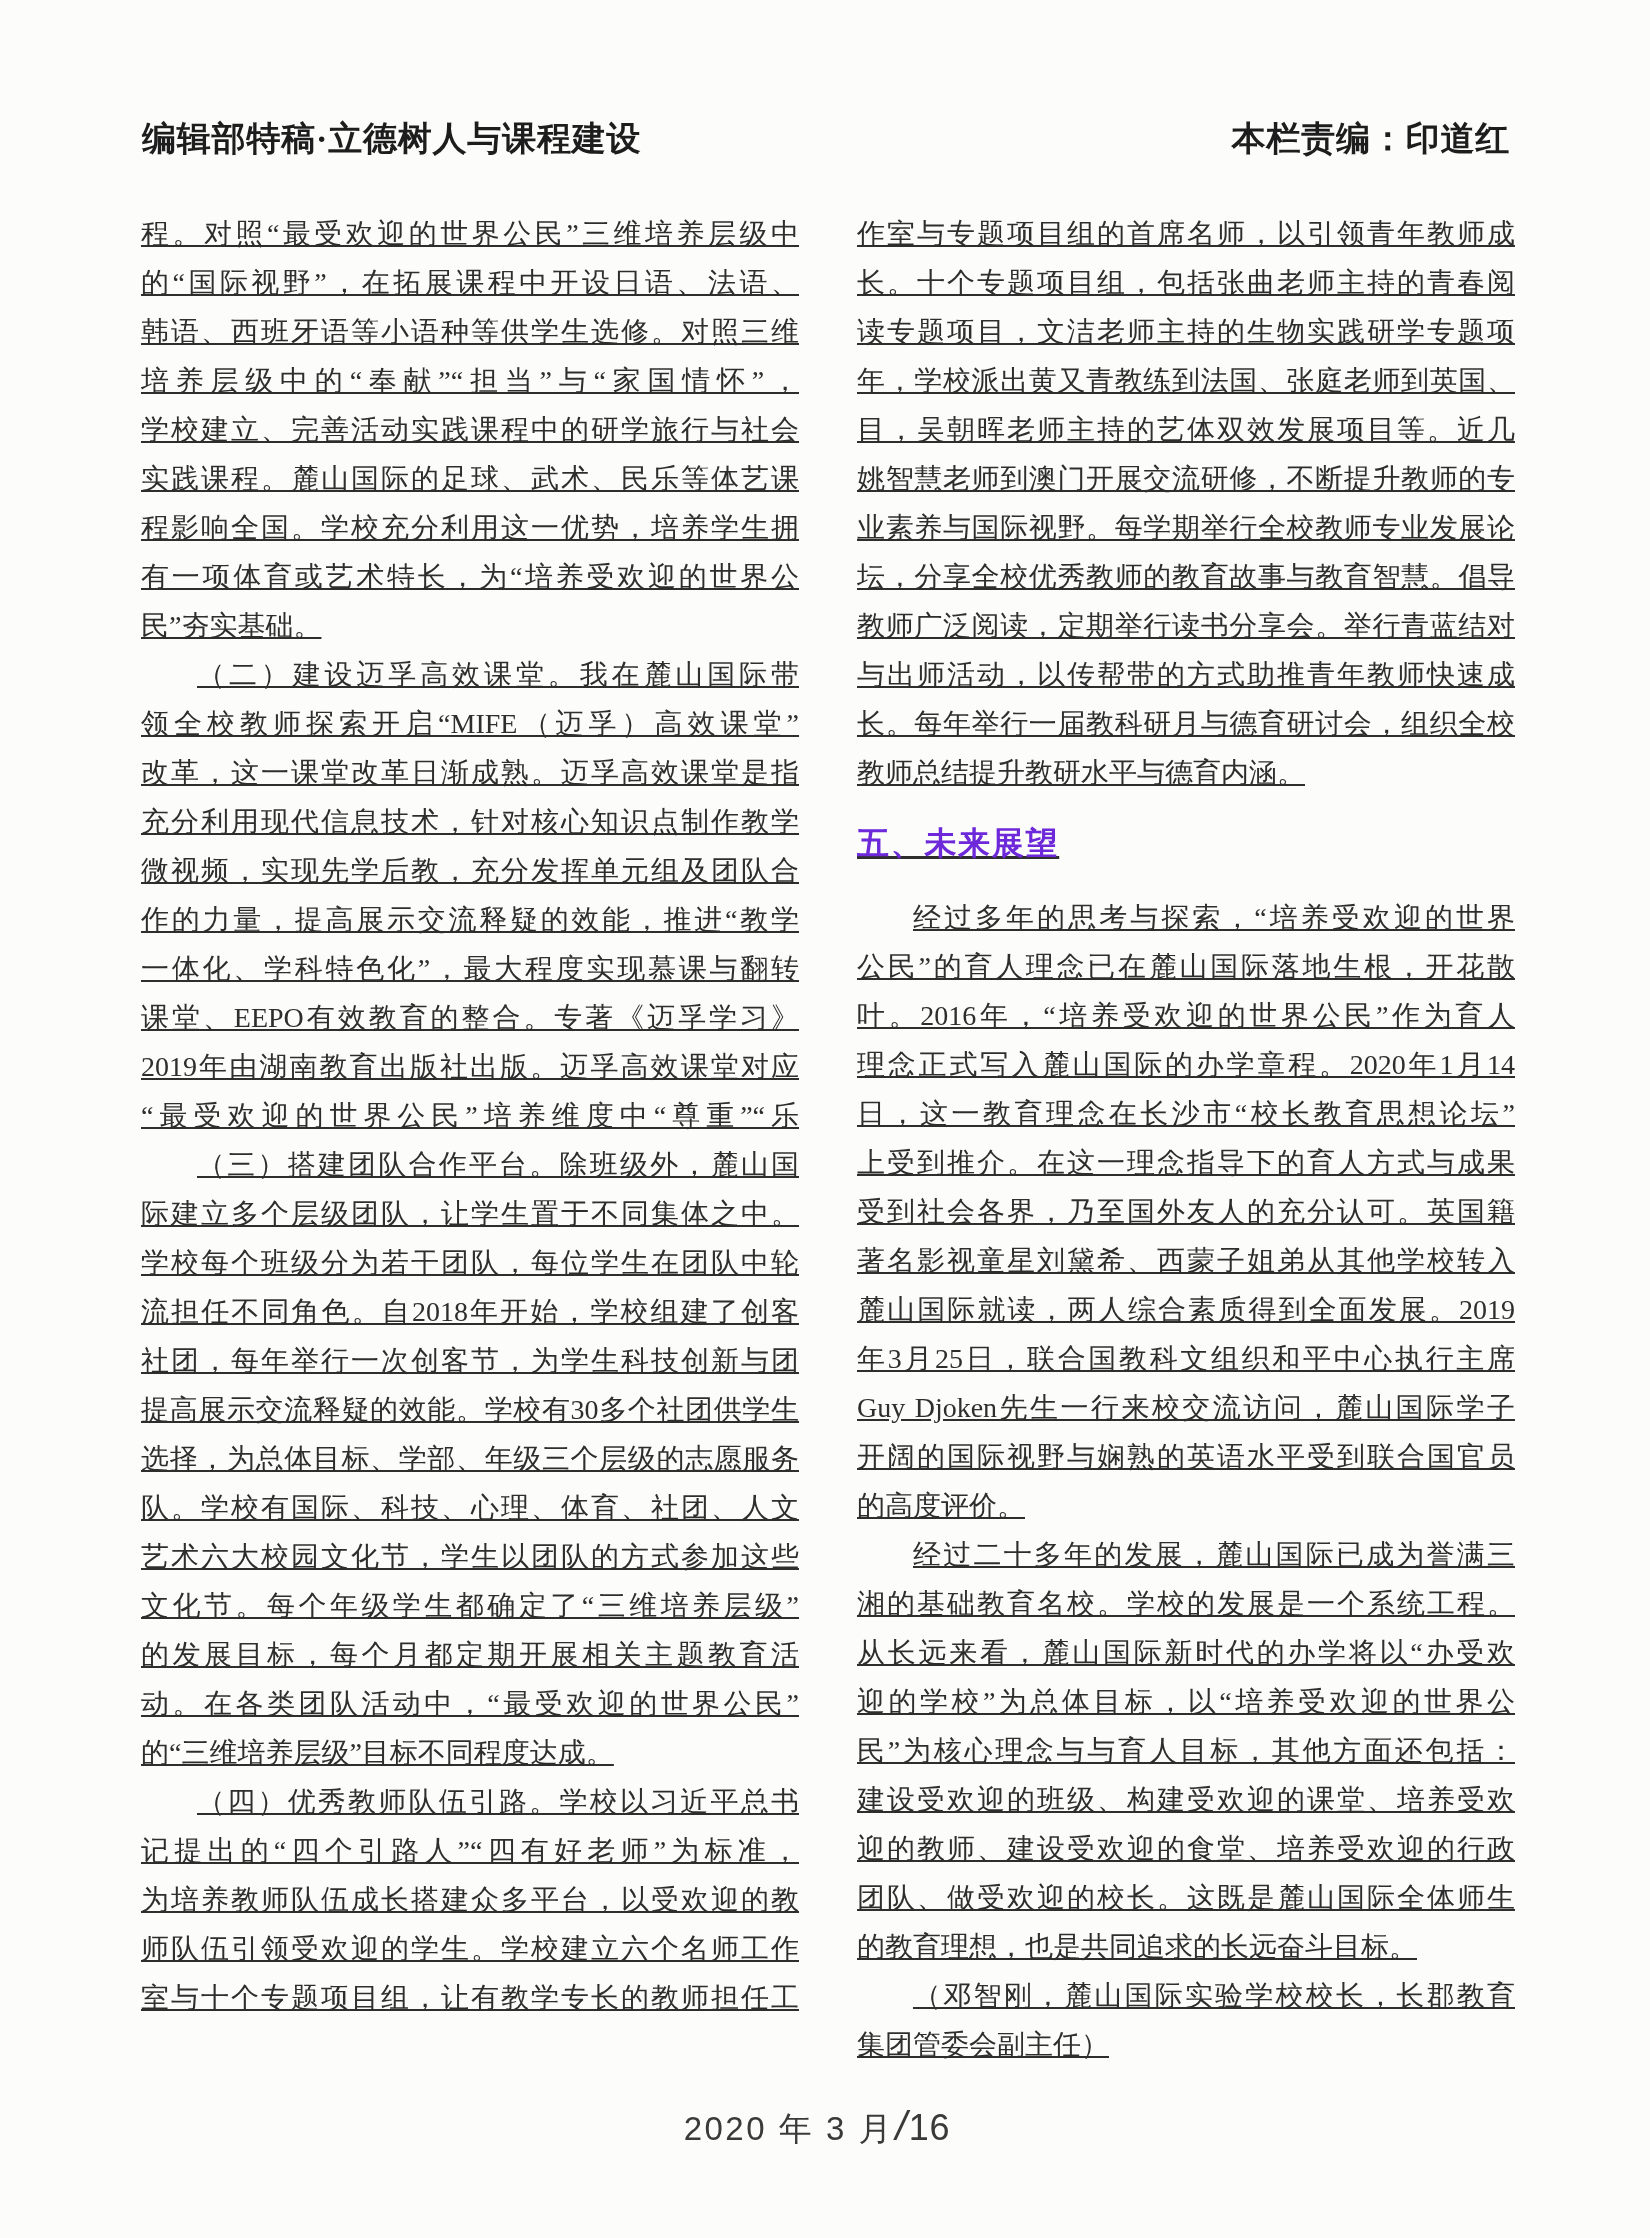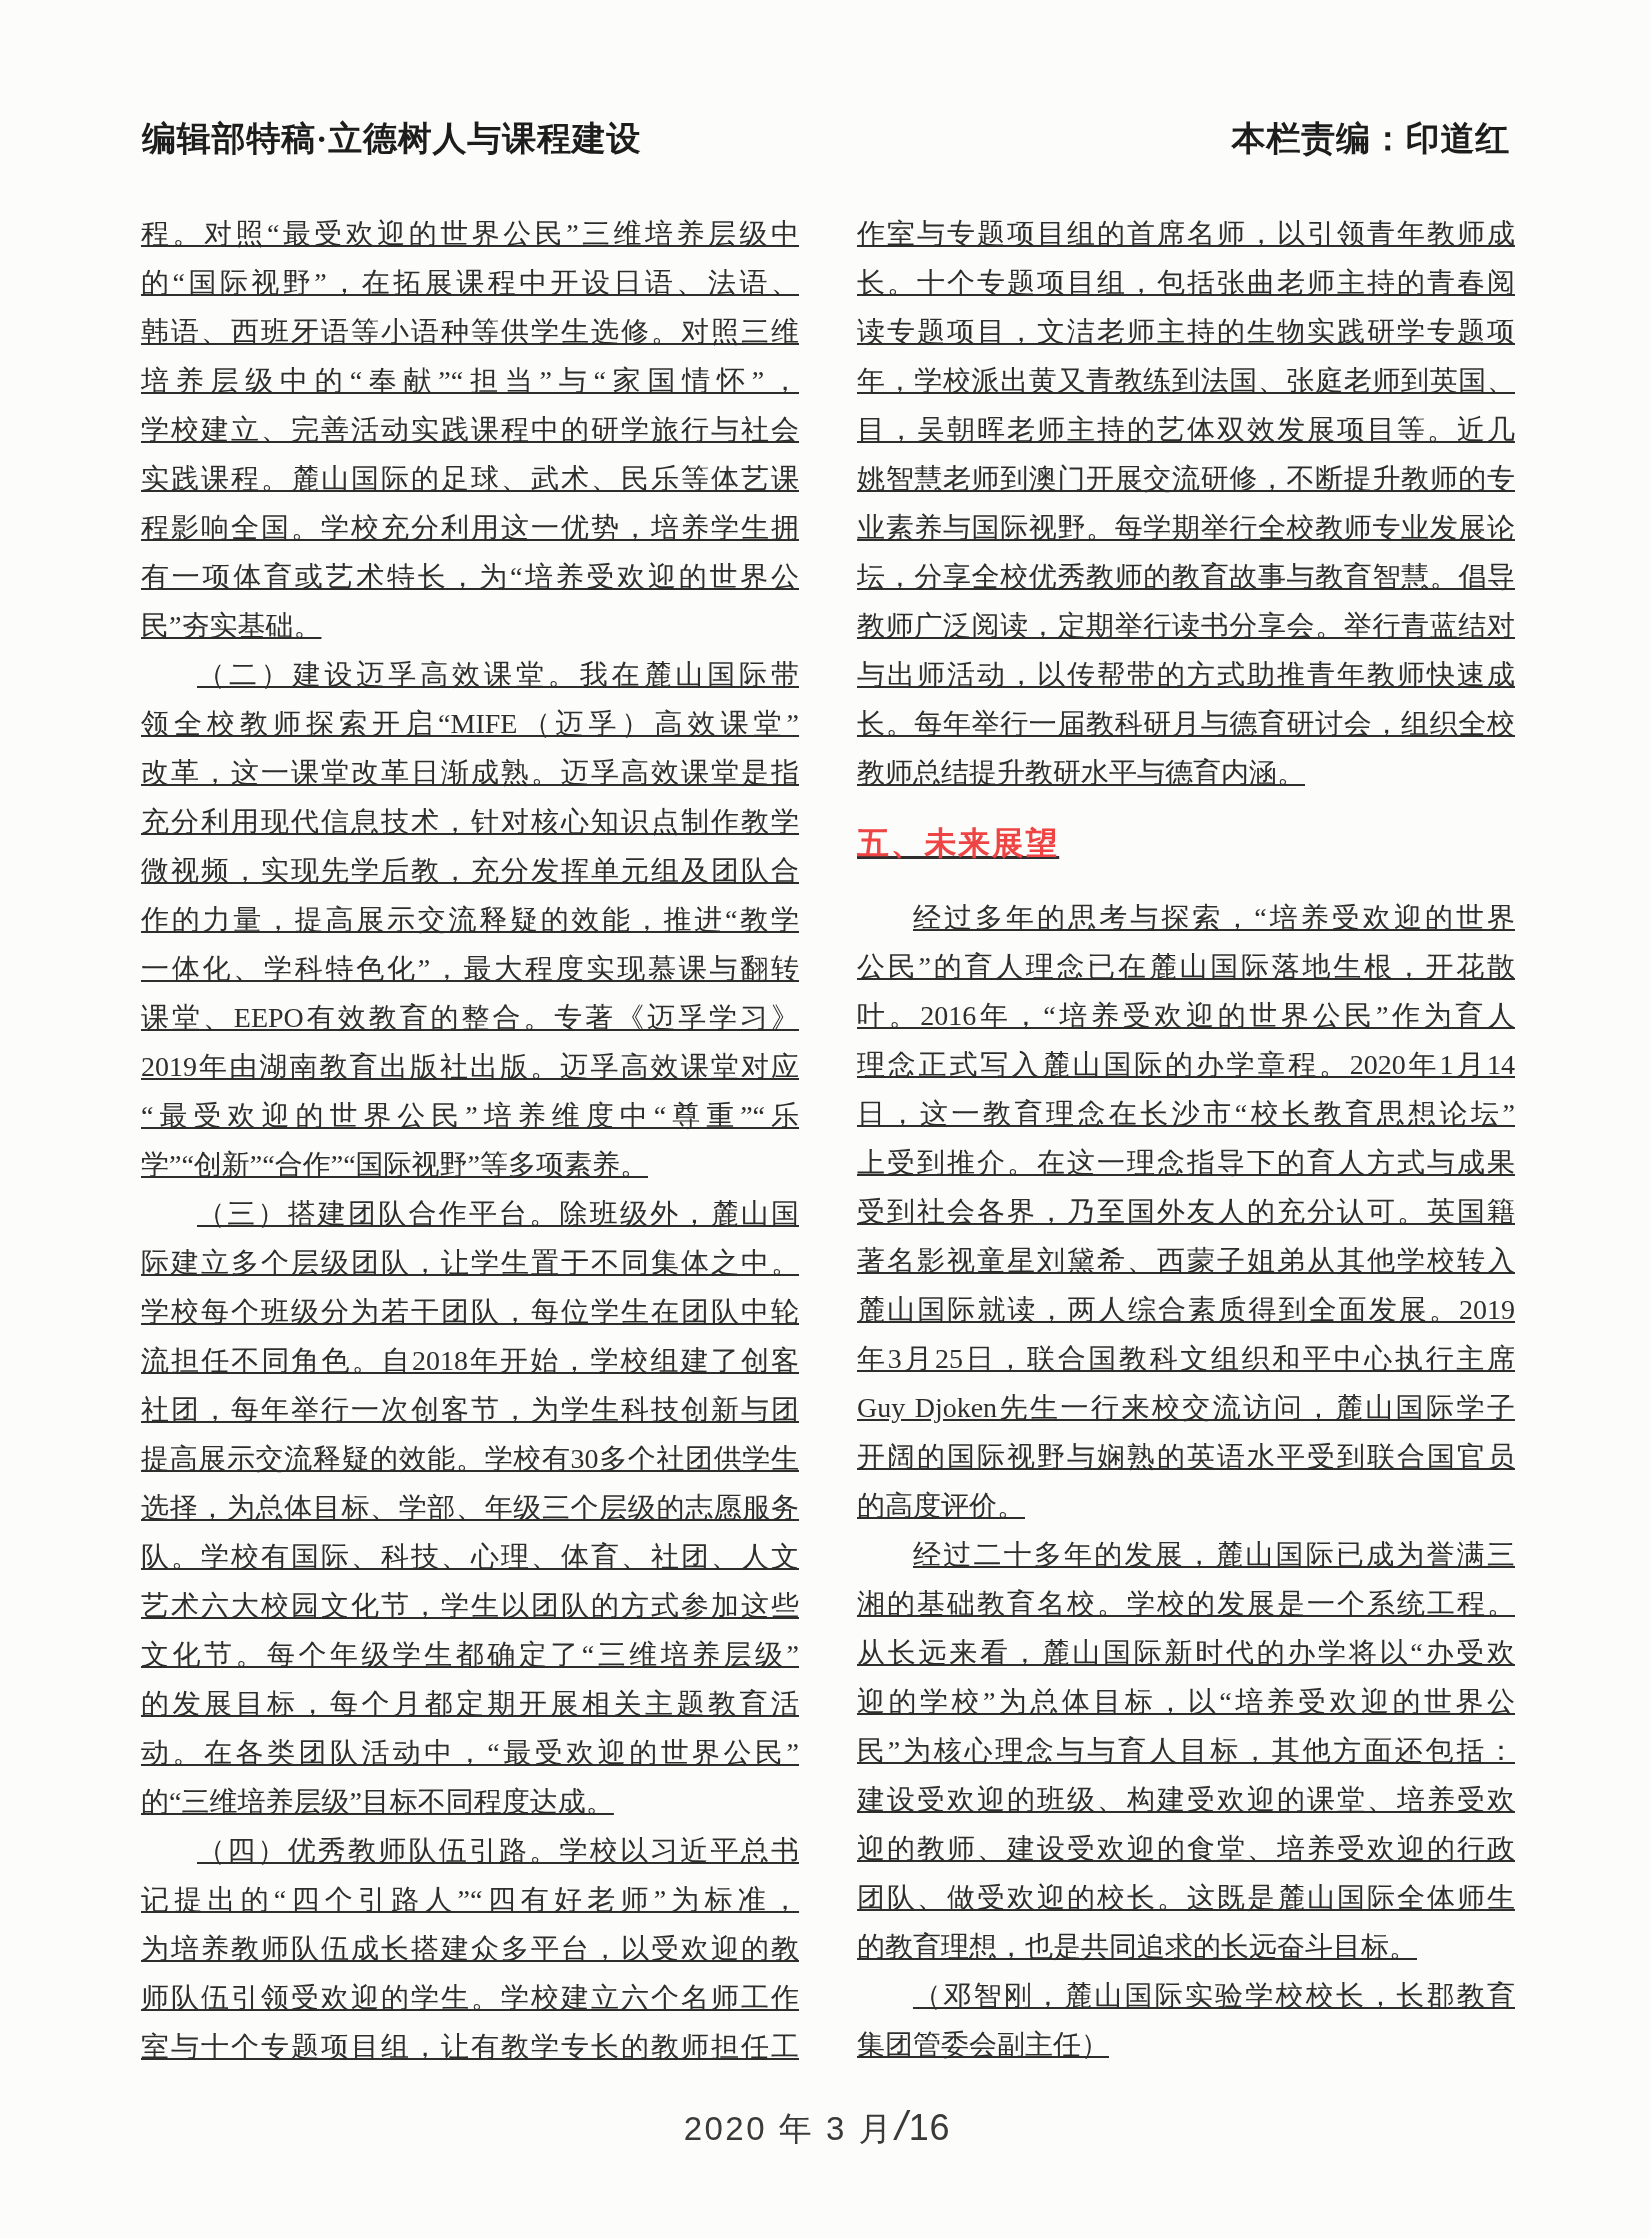--- a/index.html
+++ b/index.html
@@ -56,21 +56,21 @@
     text-justify: inter-character;
     overflow: hidden;
   }
   .line.e { text-align-last: left; }   
   .line.i { text-indent: 2em; }        
 
   .line.h {                            
     font-family: "Liberation Sans", "DejaVu Sans", sans-serif;
     font-weight: 700;
     font-size: 32px;
-    color: #ef4444;
+    color: #6d28d9;
     height: 50px;
     line-height: 50px;
     margin-top: 20.6px;
     margin-bottom: 25px;
     text-align: left;
     text-align-last: left;
     letter-spacing: 1.7px;
   }
 
   
@@ -141,21 +141,20 @@
         <p class="line">作的力量，提高展示交流释疑的效能，推进“教学</p>
 
         <p class="line">一体化、学科特色化”，最大程度实现慕课与翻转</p>
 
         <p class="line">课堂、EEPO有效教育的整合。专著《迈孚学习》</p>
 
         <p class="line">2019年由湖南教育出版社出版。迈孚高效课堂对应</p>
 
         <p class="line">“最受欢迎的世界公民”培养维度中“尊重”“乐</p>
 
-        <p class="line e">学”“创新”“合作”“国际视野”等多项素养。</p>
 
         <p class="line i">（三）搭建团队合作平台。除班级外，麓山国</p>
 
         <p class="line">际建立多个层级团队，让学生置于不同集体之中。</p>
 
         <p class="line">学校每个班级分为若干团队，每位学生在团队中轮</p>
 
         <p class="line">流担任不同角色。自2018年开始，学校组建了创客</p>
 
         <p class="line">社团，每年举行一次创客节，为学生科技创新与团</p>

